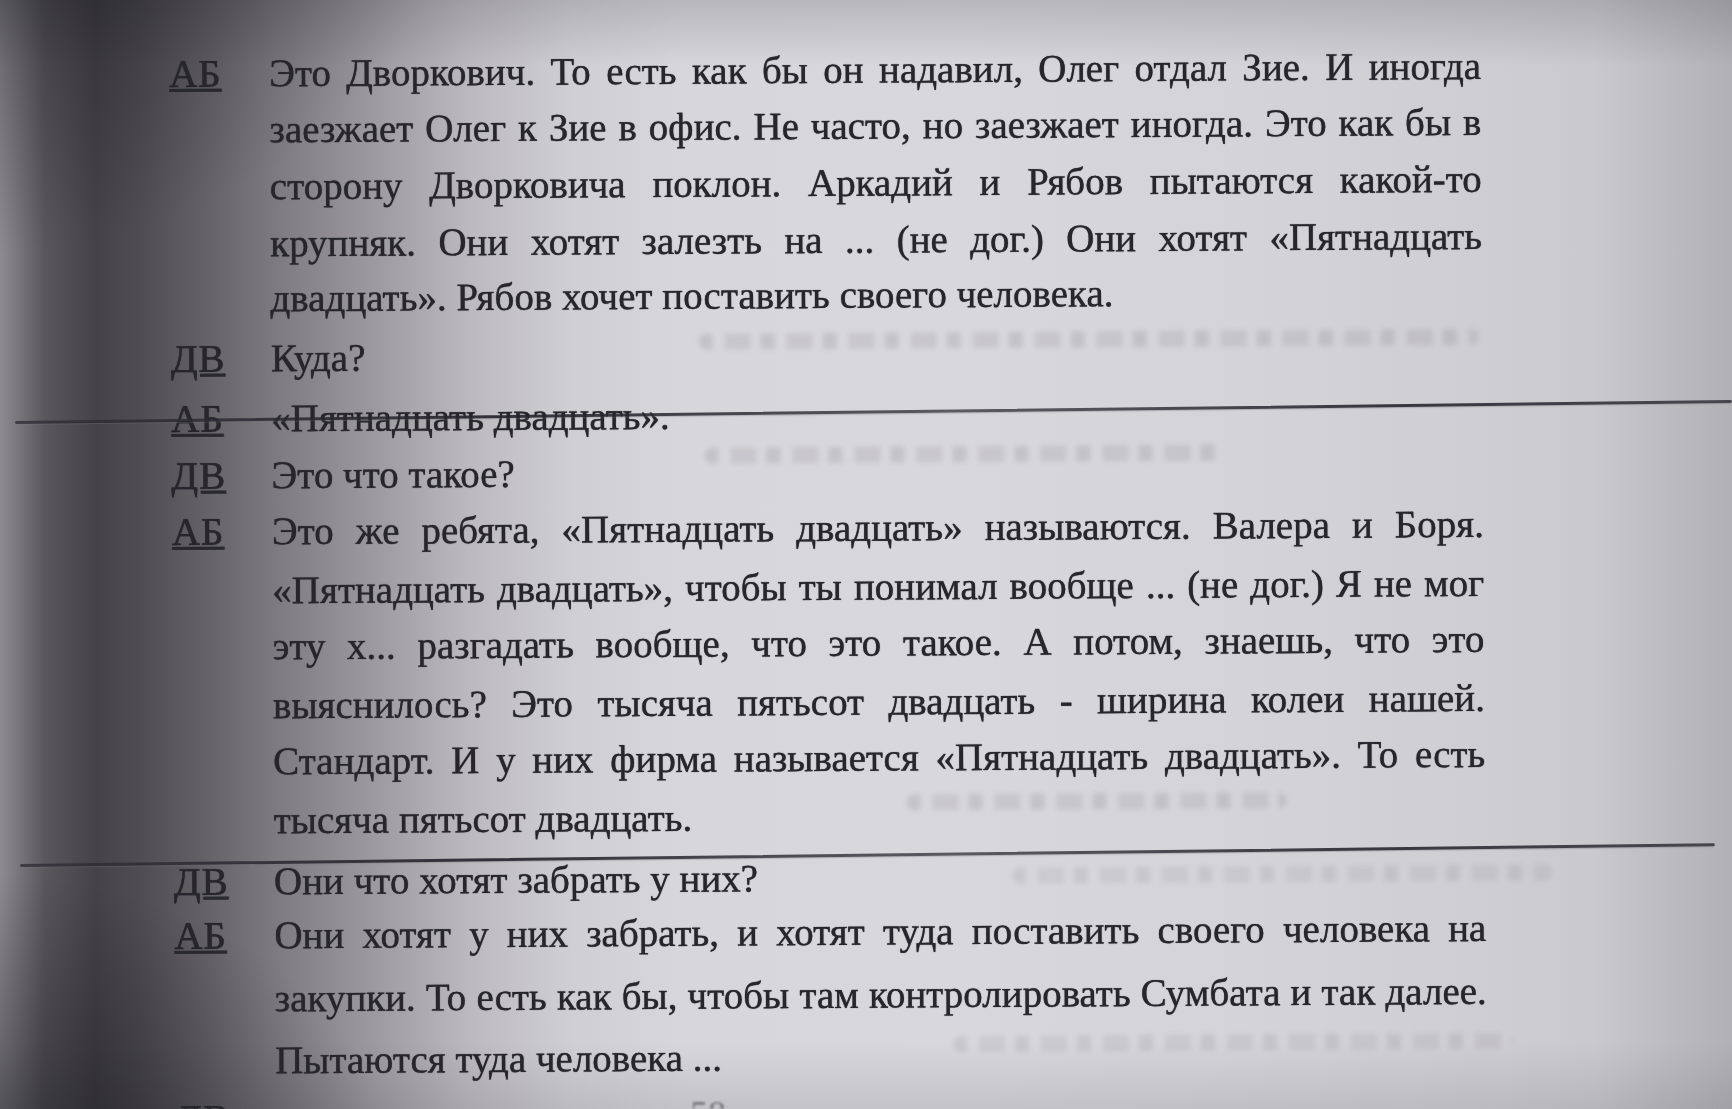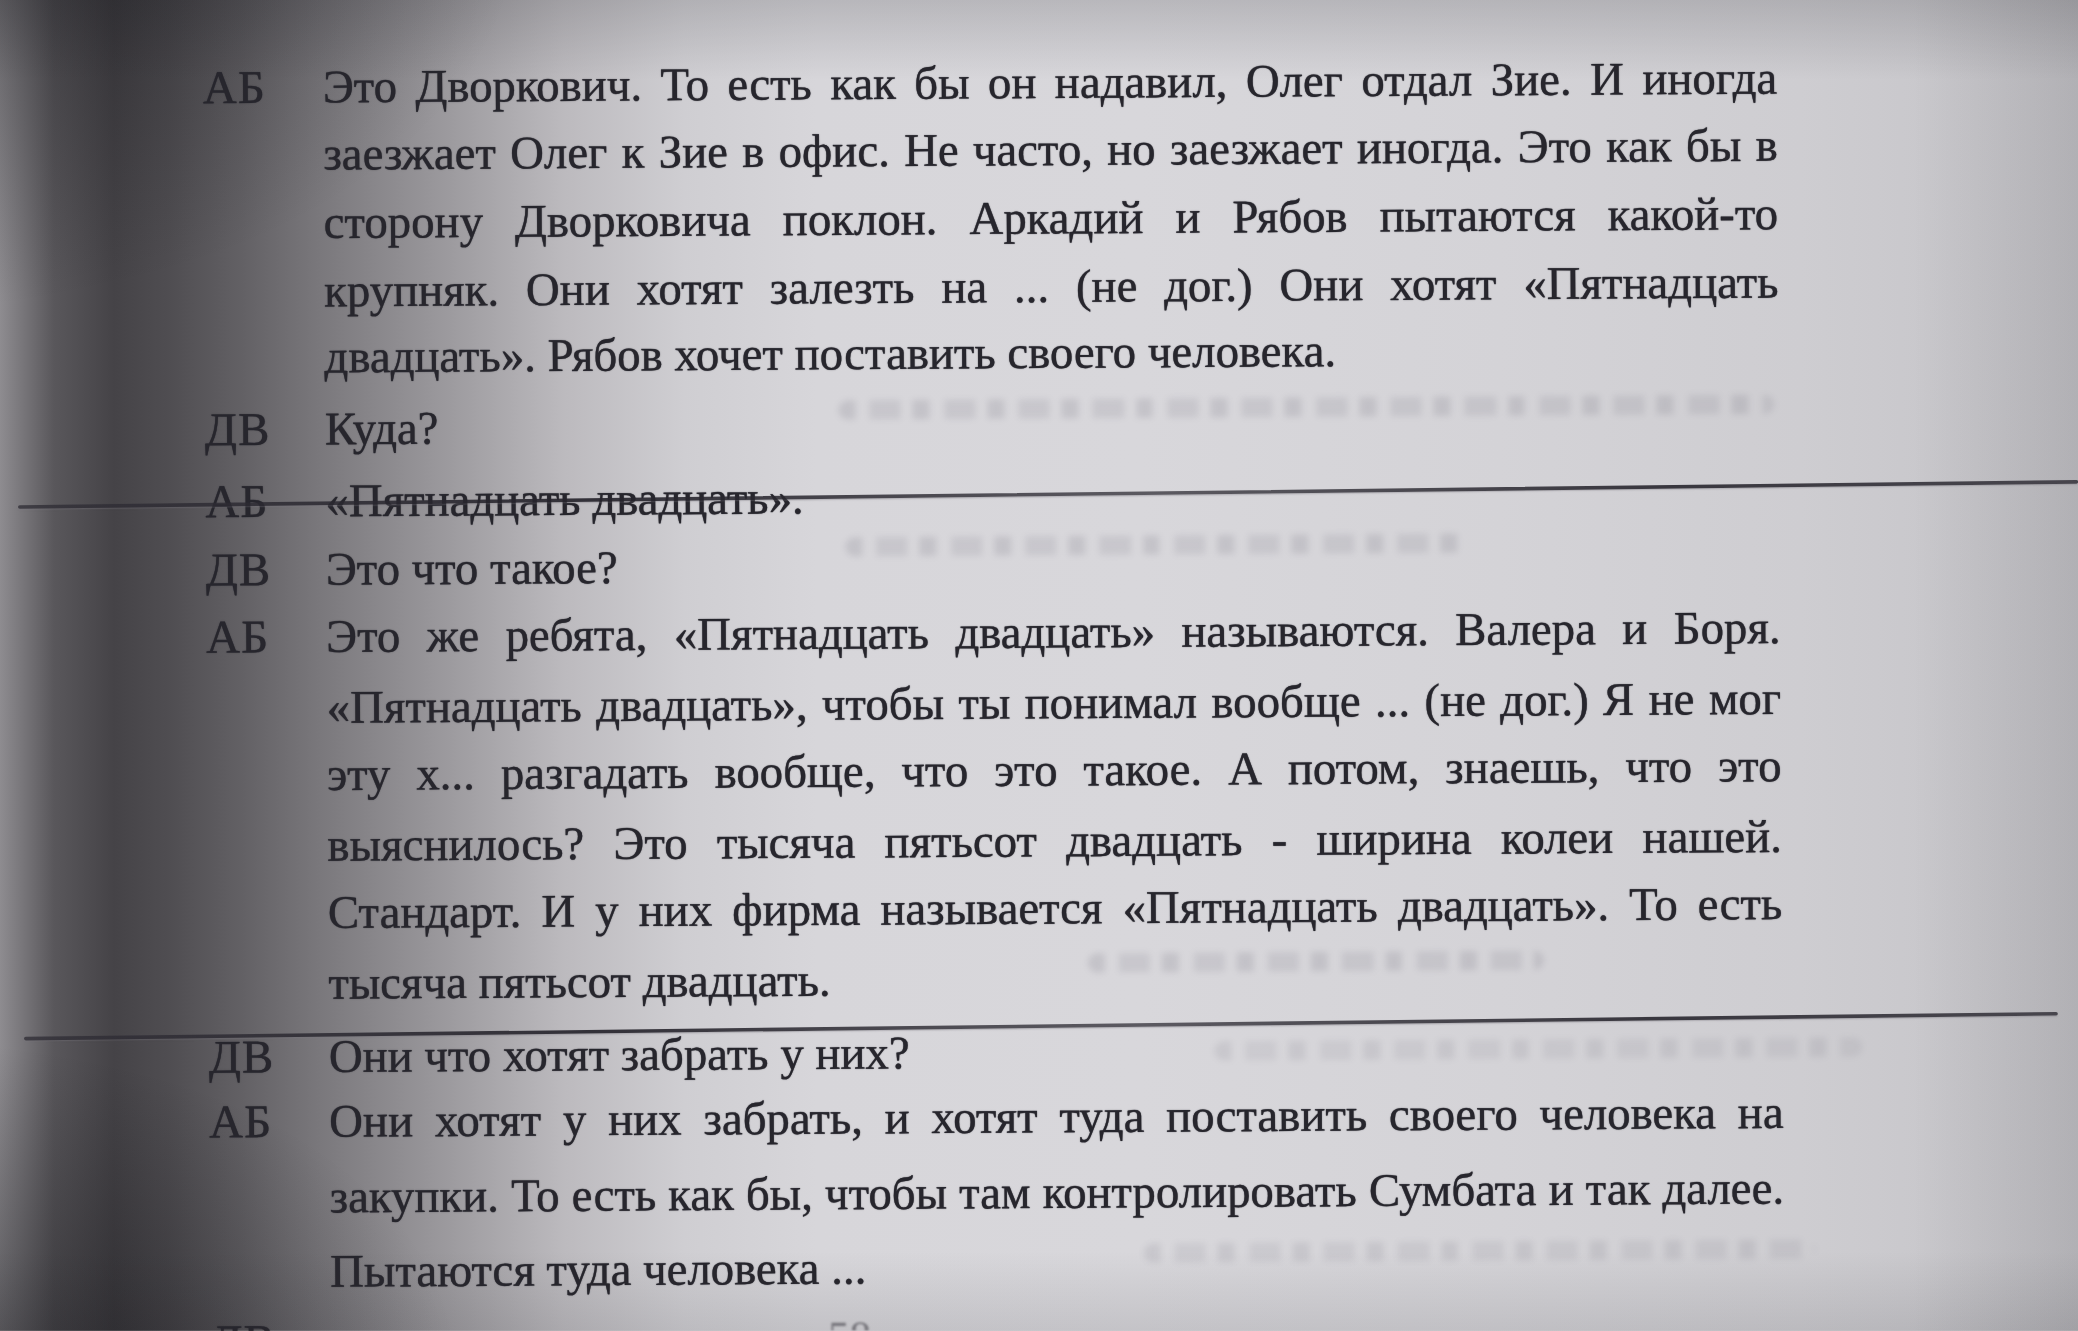--- a/index.html
+++ b/index.html
@@ -20,20 +20,21 @@
   }
   .content{
     position:absolute;left:0;top:0;width:1732px;height:1109px;
     transform:rotate(-0.35deg);transform-origin:0 50%;
   }
   .row{position:absolute;left:0;width:1732px;height:56px;}
   .spk{
     position:absolute;left:172px;top:0;width:90px;height:56px;line-height:56px;
     font-size:39px;color:#27262d;letter-spacing:1px;
     text-shadow:0 0 1px rgba(39,38,45,0.85);
+    text-decoration:underline;
     -webkit-text-stroke:0.3px rgba(39,38,45,0.7);
   }
   .txt{
     position:absolute;left:272px;top:0;width:1212px;height:56px;line-height:56px;
     font-size:39px;color:#27262d;white-space:nowrap;
     text-shadow:0 0 1px rgba(39,38,45,0.85);
     -webkit-text-stroke:0.3px rgba(39,38,45,0.7);
   }
   .j{white-space:normal;text-align:justify;text-align-last:justify;}
   .rule{

